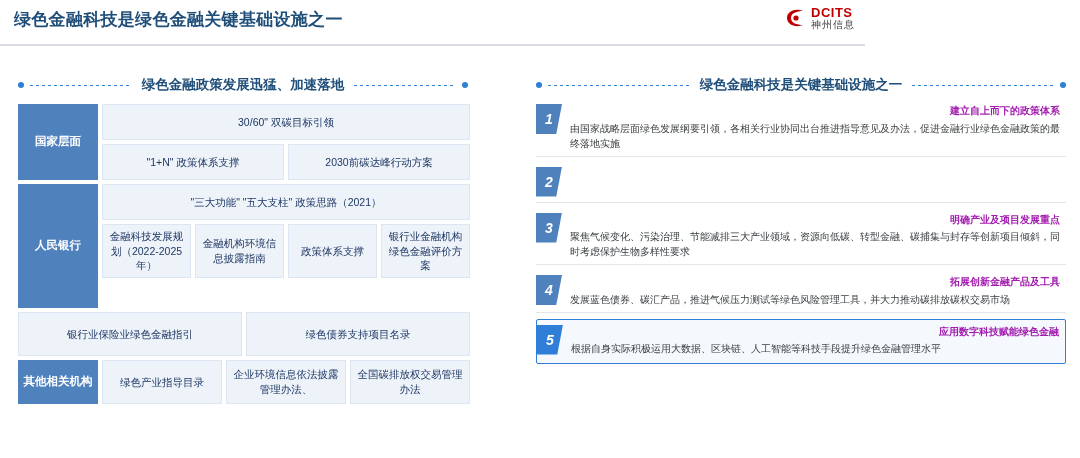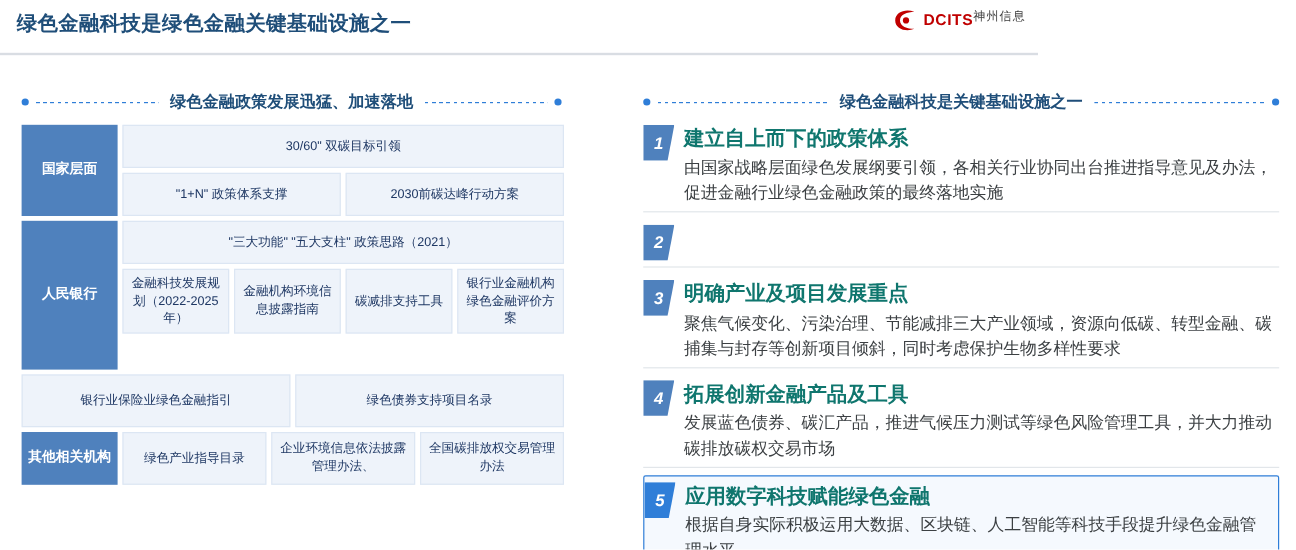--- a/index.html
+++ b/index.html
@@ -41,21 +41,21 @@
     display: flex;
     align-items: center;
     gap: 5px;
   }
   .brand-mark {
     width: 22px; height: 22px;
     position: relative;
   }
   .brand-text {
     display: flex;
-    flex-direction: row;
+    flex-direction: column;
     line-height: 1.05;
   }
   .brand-en {
     font-size: 13px;
     font-weight: bold;
     color: #c00000;
     letter-spacing: 0.5px;
   }
   .brand-cn {
     font-size: 10px;
@@ -181,28 +181,29 @@
     display: flex;
     align-items: center;
     justify-content: center;
     background: #4f81bd;
     clip-path: polygon(0 0, 100% 0, 78% 100%, 0 100%);
     margin-left: 0;
   }
   .step.highlight .stepnum { background: #2f7ed8; }
   .steptext { flex: 1 1 auto; padding-top: 1px; }
   .steptitle {
-    font-size: 17px;
-    font-weight: bold;
-    color: #0f766e;
+    font-size: 10px;
+    font-weight: bold;
+    color: #a21caf;
     margin-bottom: 3px;
     line-height: 1.25;
+    text-align: right;
   }
   .stepdesc {
-    font-size: 14px;
+    font-size: 10px;
     color: #3c4043;
     line-height: 1.5;
   }
   .divider {
     position: absolute;
     left: 0;
     bottom: 0;
     width: 100%;
     height: 1px;
     background: #e2e6ea;
@@ -260,21 +261,21 @@
 
   <div class="mrow">
     <div class="rowlabel" style="min-height:124px">人民银行</div>
     <div class="rowbody">
       <div class="subrow">
         <div class="cell h36">"三大功能" "五大支柱" 政策思路（2021）</div>
       </div>
       <div class="subrow">
         <div class="cell tall">金融科技发展规划（2022-2025年）</div>
         <div class="cell tall">金融机构环境信息披露指南</div>
-        <div class="cell tall">碳减排支持工具</div>
+        <div class="cell tall">政策体系支撑</div>
         <div class="cell tall">银行业金融机构绿色金融评价方案</div>
       </div>
     </div>
   </div>
 
   <div class="mrow">
     <div class="rowbody">
       <div class="subrow">
         <div class="cell h36" style="min-height:44px">银行业保险业绿色金融指引</div>
         <div class="cell h36" style="min-height:44px">绿色债券支持项目名录</div>

